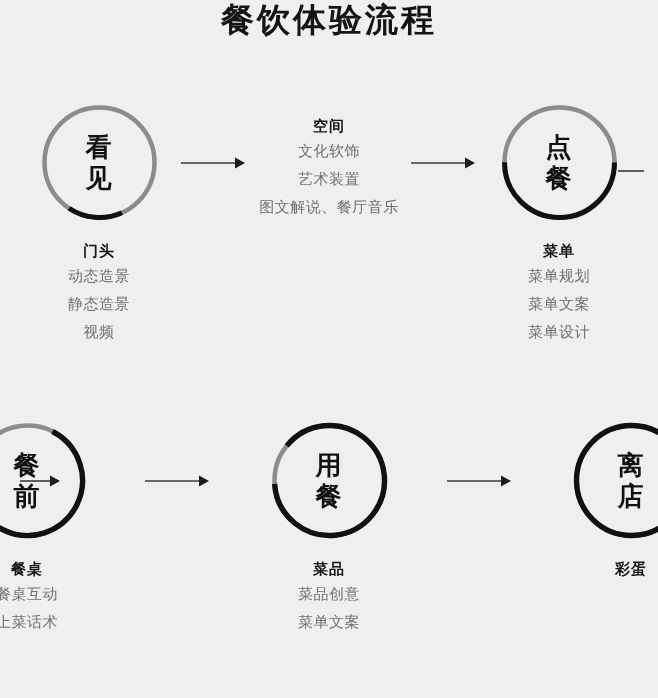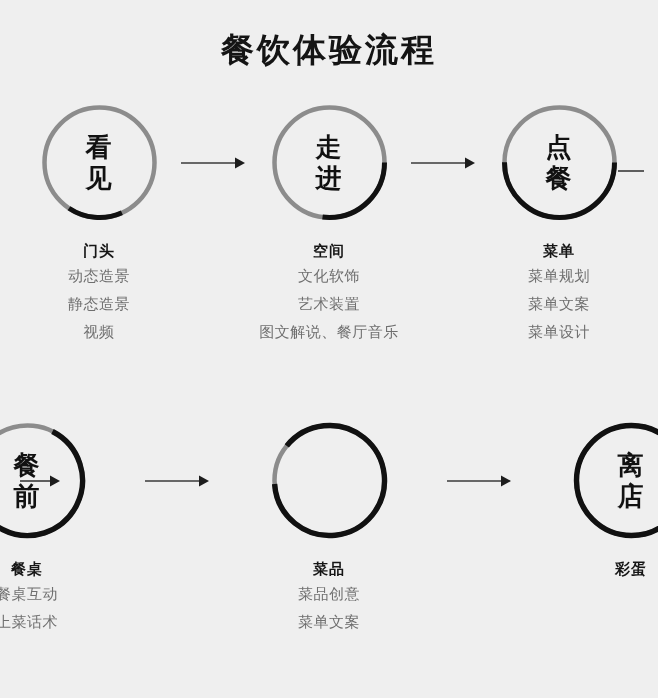--- a/index.html
+++ b/index.html
@@ -24,21 +24,20 @@
   }
 
   
   .title {
     width: 100%;
     text-align: center;
     font-size: 33px;
     font-weight: bold;
     letter-spacing: 3px;
     color: #141414;
-    padding-top: 30px;
     line-height: 1.2;
   }
 
   
   .row {
     position: absolute;
     left: 0;
     width: 658px;
     display: flex;
     flex-direction: row;
@@ -156,27 +155,20 @@
     </div>
 
     <div class="arrow">
       <svg width="66" height="14" viewBox="0 0 66 14">
         <line x1="0" y1="7" x2="54" y2="7" stroke="#3a3a3a" stroke-width="1.6"></line>
         <path d="M54 1.4 L64 7 L54 12.6 Z" fill="#1d1d1d"></path>
       </svg>
     </div>
 
     <div class="node">
-      <div class="circle-wrap">
-        <svg viewBox="0 0 125 125">
-          <circle cx="62.5" cy="62.5" r="55" fill="none" stroke="#8c8c8c" stroke-width="4.5"></circle>
-          <circle class="ring-progress" cx="62.5" cy="62.5" r="55" fill="none" stroke="#111111" stroke-width="5" stroke-linecap="butt" transform="rotate(0 62.5 62.5)" stroke-dasharray="93.30530181161687 252.2698900832604"></circle>
-        </svg>
-        <div class="circle-label">走进</div>
-      </div>
       <div class="node-title">空间</div>
       <div class="sub-list">
         <div class="sub-item">文化软饰</div>
         <div class="sub-item">艺术装置</div>
         <div class="sub-item">图文解说、餐厅音乐</div>
       </div>
     </div>
 
     <div class="arrow">
       <svg width="66" height="14" viewBox="0 0 66 14">
@@ -239,20 +231,21 @@
         <path d="M54 1.4 L64 7 L54 12.6 Z" fill="#1d1d1d"></path>
       </svg>
     </div>
 
     <div class="node">
       <div class="circle-wrap">
         <svg viewBox="0 0 125 125">
           <circle cx="62.5" cy="62.5" r="55" fill="none" stroke="#8c8c8c" stroke-width="4.5"></circle>
           <circle class="ring-progress" cx="62.5" cy="62.5" r="55" fill="none" stroke="#111111" stroke-width="5.4" stroke-linecap="butt" transform="rotate(-141 62.5 62.5)" stroke-dasharray="304.106168867492 41.469023027385276"></circle>
         </svg>
+        <div class="circle-label">用餐</div>
       </div>
       <div class="node-title">菜品</div>
       <div class="sub-list">
         <div class="sub-item">菜品创意</div>
         <div class="sub-item">菜单文案</div>
       </div>
     </div>
 
     <div class="arrow">
       <svg width="66" height="14" viewBox="0 0 66 14">

